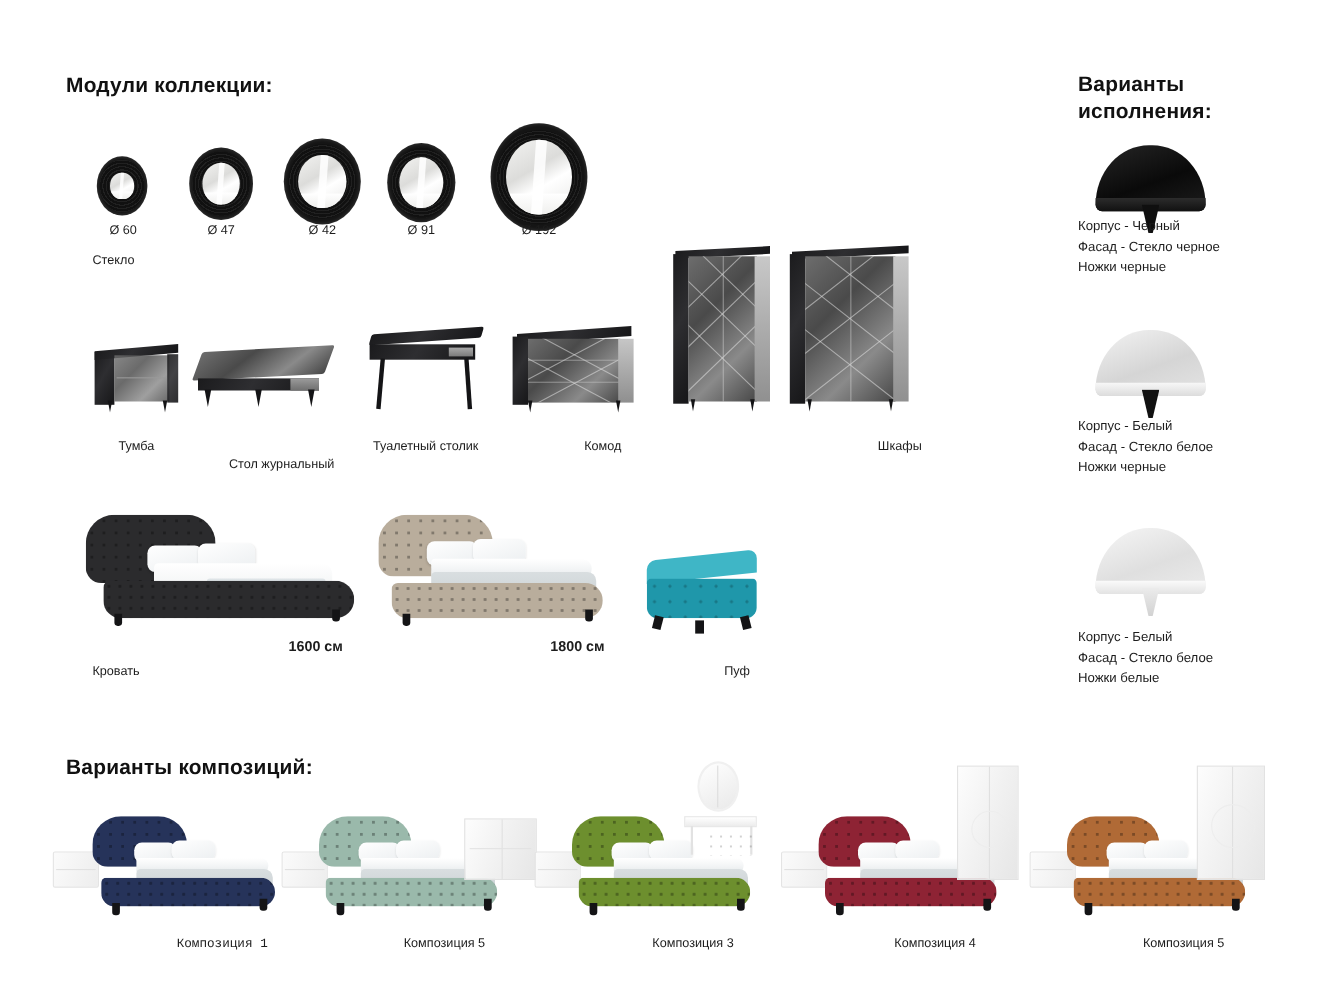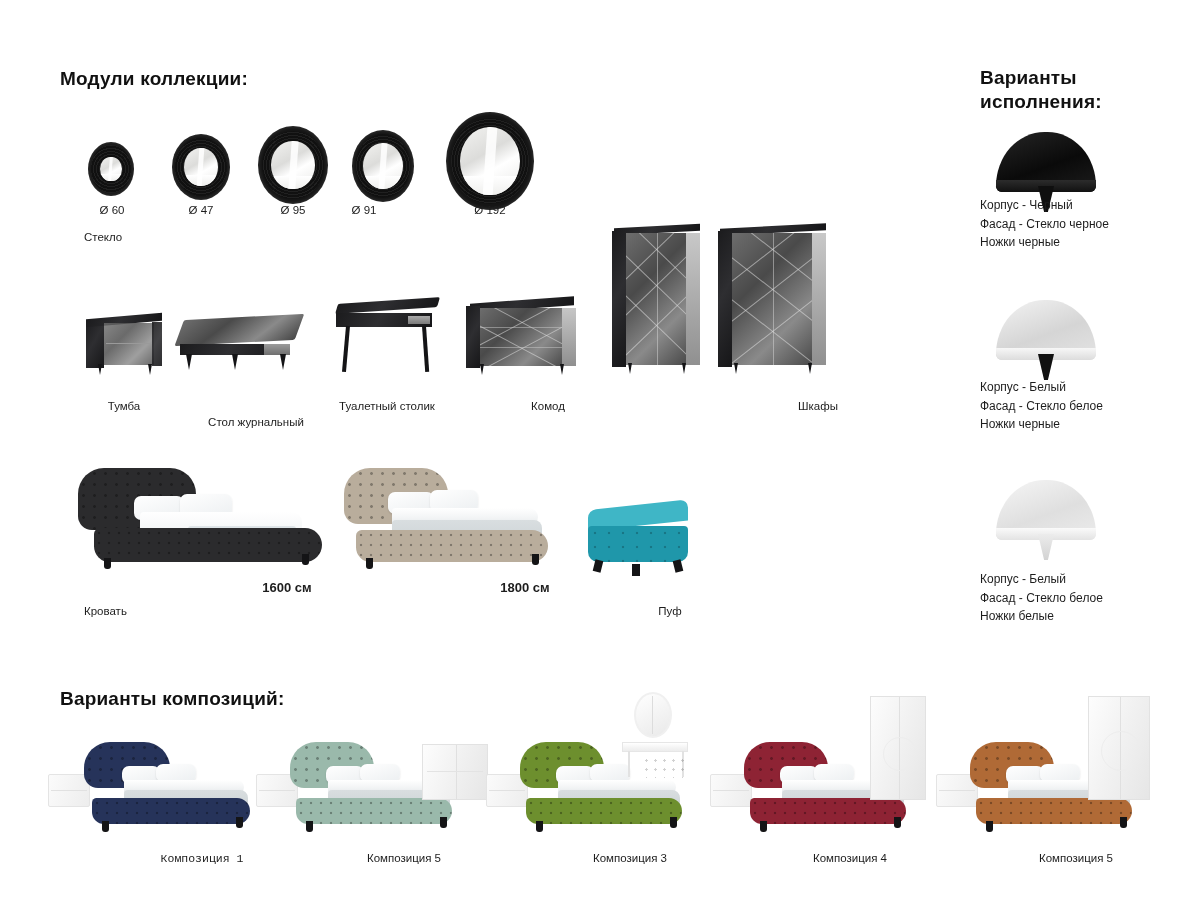--- a/index.html
+++ b/index.html
@@ -177,28 +177,28 @@
       <div class="glass" style="width:58%; height:58%;"></div>
     </div>
   </div>
   <div class="lbl" style="left:175px; top:176px; width:52px;">Ø 47</div>
 
   <div class="mirror" style="left:258px; top:98px; width:70px; height:78px;">
     <div class="ring">
       <div class="glass" style="width:62%; height:62%;"></div>
     </div>
   </div>
-  <div class="lbl" style="left:267px; top:176px; width:52px;">Ø 95</div>
+  <div class="lbl" style="left:267px; top:176px; width:52px;">Ø 42</div>
 
   <div class="mirror" style="left:352px; top:102px; width:62px; height:72px;">
     <div class="ring">
       <div class="glass" style="width:64%; height:64%;"></div>
     </div>
   </div>
-  <div class="lbl" style="left:338px; top:176px; width:52px;">Ø 91</div>
+  <div class="lbl" style="left:357px; top:176px; width:52px;">Ø 91</div>
 
   <div class="mirror" style="left:446px; top:84px; width:88px; height:98px;">
     <div class="ring">
       <div class="glass" style="width:68%; height:70%;"></div>
     </div>
   </div>
   <div class="lbl" style="left:464px; top:176px; width:52px;">Ø 192</div>
 
   <div class="lbl" style="left:84px; top:203px; width:90px; text-align:left;">Стекло</div>
 

